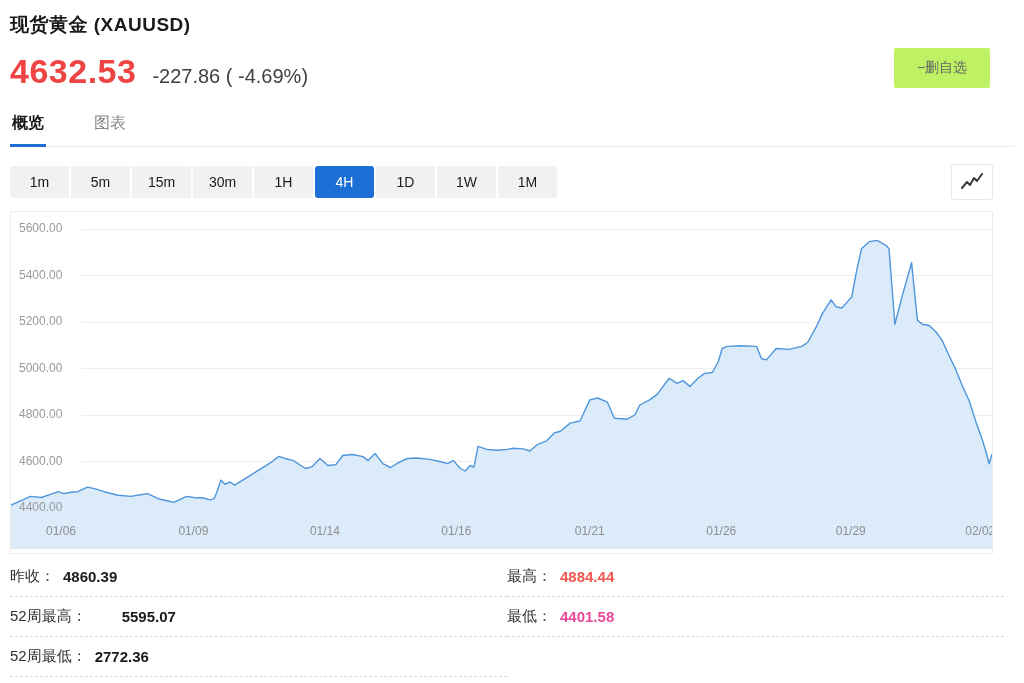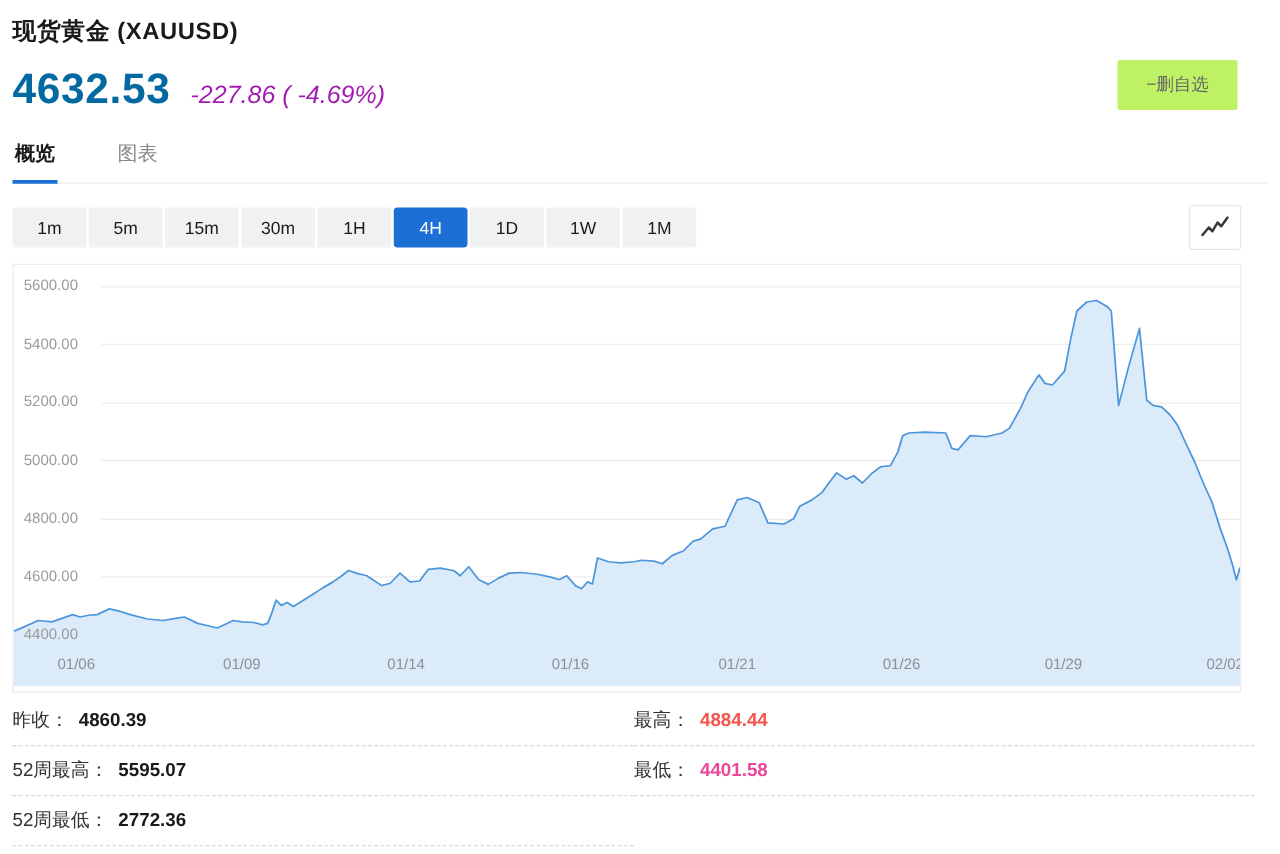--- a/index.html
+++ b/index.html
@@ -56,22 +56,22 @@
   .stat-value { font-weight:700; }
 </style>
 </head>
 <body>
 
 <div class="page">
 
   <div class="hdr">
     <div class="title">现货黄金 (XAUUSD)</div>
     <div class="price-row">
-      <span class="big-price" style="color: #0369a1;">4632.53</span>
-      <span class="chg" style="color: #a21caf; font-style: italic;">-227.86 ( -4.69%)</span>
+      <span class="big-price" style="color: #ef4444;">4632.53</span>
+      <span class="chg" style="color: #404040;">-227.86 ( -4.69%)</span>
     </div>
     <button class="watch-btn">−删自选</button>
   </div>
 
   <div class="tabs">
     <div class="tab active">
       <span>概览</span>
       <span class="tab-underline"></span>
     </div>
     <div class="tab">
@@ -133,21 +133,21 @@
     <div class="stat">
       <span class="stat-label">昨收：</span>
       <span class="stat-value" style="color: rgb(26, 26, 26);">4860.39</span>
     </div>
     <div class="stat">
       <span class="stat-label">最高：</span>
       <span class="stat-value" style="color: rgb(242, 86, 76);">4884.44</span>
     </div>
     <div class="stat">
       <span class="stat-label">52周最高：</span>
-      <span class="stat-value" style="color: rgb(26, 26, 26);">5595.07</span>
+      <span class="stat-value" style="color: rgb(26, 26, 26); margin-left: 27px;">5595.07</span>
     </div>
     <div class="stat">
       <span class="stat-label">最低：</span>
       <span class="stat-value" style="color: #ec4899;">4401.58</span>
     </div>
     <div class="stat">
       <span class="stat-label">52周最低：</span>
       <span class="stat-value" style="color: rgb(26, 26, 26);">2772.36</span>
     </div>
   </div>

